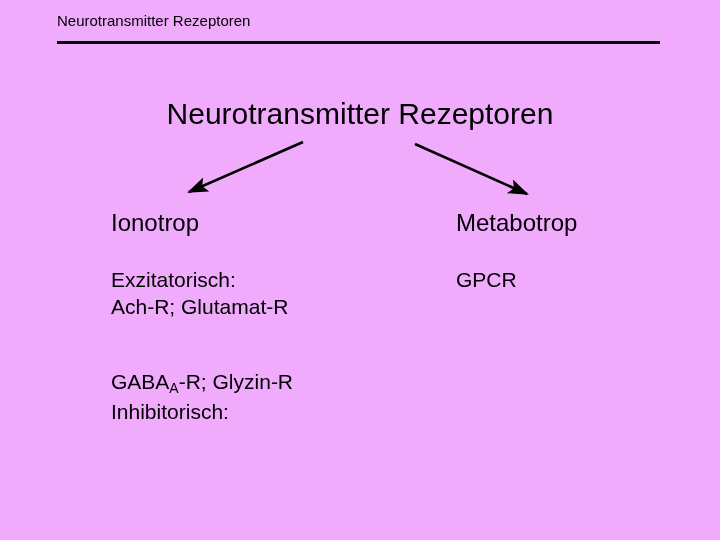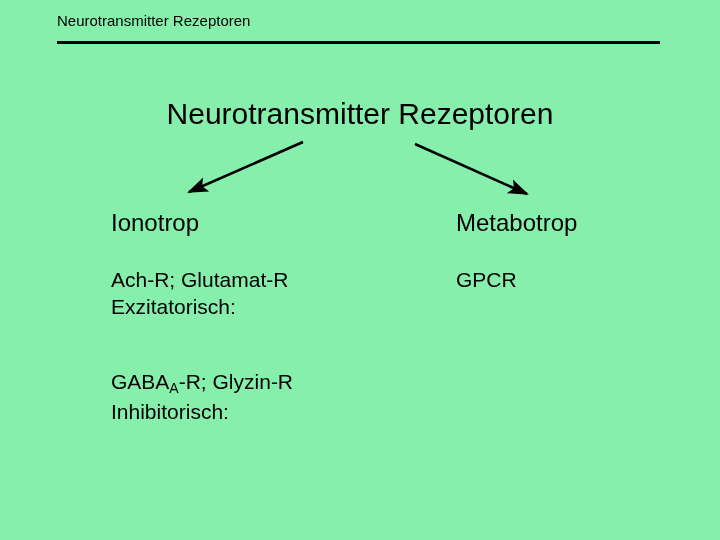--- a/index.html
+++ b/index.html
@@ -13,21 +13,21 @@
     position: relative;
     overflow: hidden;
     font-family: "Liberation Sans", sans-serif;
     color: #000000;
     -webkit-font-smoothing: none;
   }
 
   .slide {
     position: absolute;
     inset: 0;
-    background: #86efac;
+    background: #f0abfc;
   }
 
   
   .header-title {
     position: absolute;
     left: 57px;
     top: 11px;
     font-size: 15px;
     line-height: 20px;
     letter-spacing: 0px;
@@ -127,22 +127,22 @@
     <line x1="415" y1="144" x2="527" y2="194" stroke="#000000" stroke-width="2.6" marker-end="url(#ah)"></line>
   </svg>
 
   <div class="col-left">
 
     <div class="col-head">Ionotrop</div>
 
     <div class="gap-1"></div>
 
     <div class="block">
+      <div>Exzitatorisch:</div>
       <div>Ach-R; Glutamat-R</div>
-      <div>Exzitatorisch:</div>
     </div>
 
     <div class="gap-2"></div>
 
     <div class="block">
       <div><span>GABA</span><span class="sub">A</span><span>-R; Glyzin-R</span></div>
       <div>Inhibitorisch:</div>
     </div>
 
   </div>

